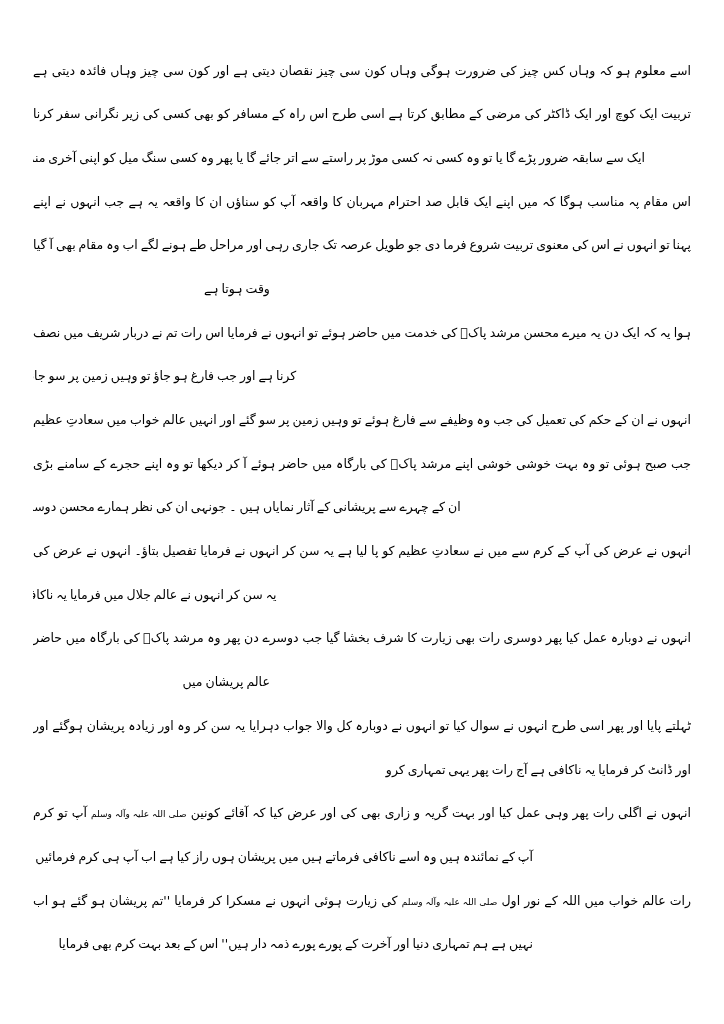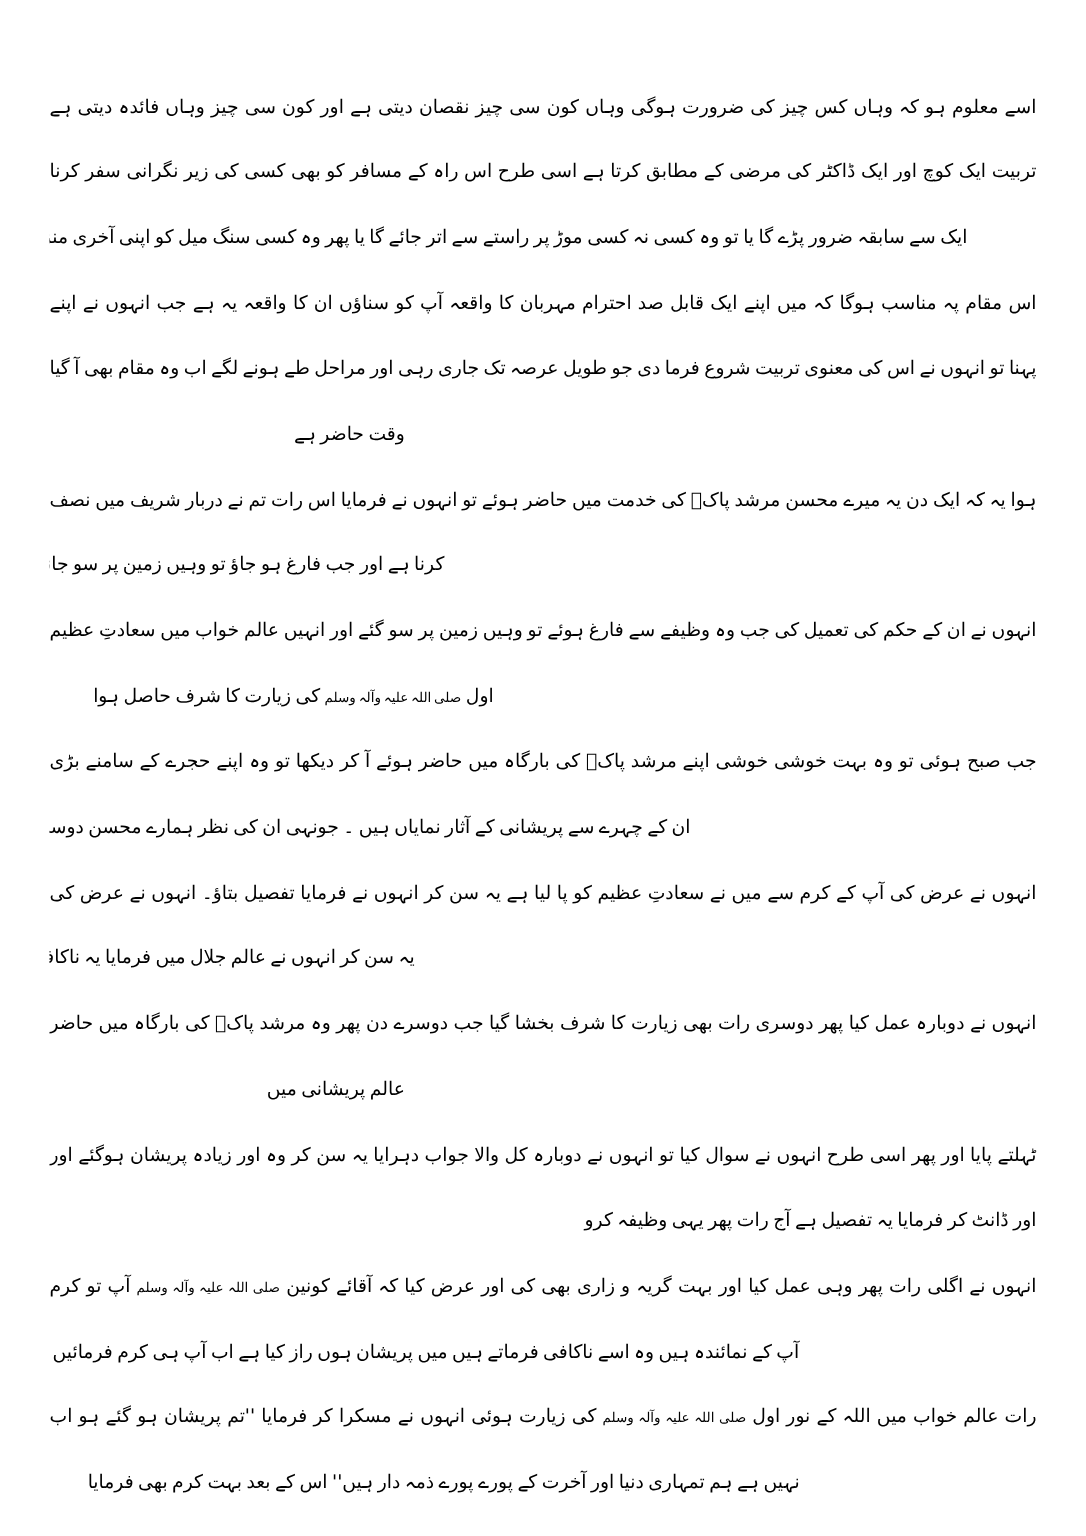--- a/index.html
+++ b/index.html
@@ -41,31 +41,30 @@
 </head>
 <body>
 
 <main class="doc">
   <section id="doc-body">
       <p class="line justify">اسے معلوم ہو کہ وہاں کس چیز کی ضرورت ہوگی وہاں کون سی چیز نقصان دیتی ہے اور کون سی چیز وہاں فائدہ دیتی ہے جیسے ایک انٹرنیشنل ٹیم کا کھلاڑی اپنی</p>
       <p class="line justify">تربیت ایک کوچ اور ایک ڈاکٹر کی مرضی کے مطابق کرتا ہے اسی طرح اس راہ کے مسافر کو بھی کسی کی زیر نگرانی سفر کرنا پڑتا ہے ورنہ اسے دو چیزوں میں سے</p>
       <p class="line short" style="padding-right: 7%;">ایک سے سابقہ ضرور پڑے گا یا تو وہ کسی نہ کسی موڑ پر راستے سے اتر جائے گا یا پھر وہ کسی سنگ میل کو اپنی آخری منزل سمجھ کر بیٹھ جائے گا۔</p>
       <p class="line justify">اس مقام پہ مناسب ہوگا کہ میں اپنے ایک قابل صد احترام مہربان کا واقعہ آپ کو سناؤں ان کا واقعہ یہ ہے جب انہوں نے اپنے مرشد پاکؒ کا قلادۂ ارادت</p>
       <p class="line justify">پہنا تو انہوں نے اس کی معنوی تربیت شروع فرما دی جو طویل عرصہ تک جاری رہی اور مراحل طے ہونے لگے اب وہ مقام بھی آ گیا جو ہر مرشد کیلئے امتحان کا</p>
-      <p class="line short" style="padding-right: 64%;">وقت حاضر ہے</p>
+      <p class="line short" style="padding-right: 64%;">وقت ہوتا ہے</p>
       <p class="line justify">ہوا یہ کہ ایک دن یہ میرے محسن مرشد پاکؒ کی خدمت میں حاضر ہوئے تو انہوں نے فرمایا اس رات تم نے دربار شریف میں نصف شب کے بعد فلاں وظیفہ</p>
       <p class="line short" style="padding-right: 60%;">کرنا ہے اور جب فارغ ہو جاؤ تو وہیں زمین پر سو جانا ہے</p>
       <p class="line justify">انہوں نے ان کے حکم کی تعمیل کی جب وہ وظیفے سے فارغ ہوئے تو وہیں زمین پر سو گئے اور انہیں عالم خواب میں سعادتِ عظیم کا حصول ہوا یعنی اللہ کے نور</p>
-      <p class="line short" style="padding-right: 55%;">اول <span class="honorific">صلی اللہ علیہ وآلہ وسلم</span> کی زیارت کا شرف حاصل ہوا</p>
       <p class="line justify">جب صبح ہوئی تو وہ بہت خوشی خوشی اپنے مرشد پاکؒ کی بارگاہ میں حاضر ہوئے آ کر دیکھا تو وہ اپنے حجرے کے سامنے بڑی بیقراری سے ٹہل رہے ہیں اور</p>
       <p class="line short" style="padding-right: 35%;">ان کے چہرے سے پریشانی کے آثار نمایاں ہیں ۔ جونہی ان کی نظر ہمارے محسن دوست پر پڑی تو فوراً سوال کیا کہ ''کیا بنی؟''</p>
       <p class="line justify">انہوں نے عرض کی آپ کے کرم سے میں نے سعادتِ عظیم کو پا لیا ہے یہ سن کر انہوں نے فرمایا تفصیل بتاؤ۔ انہوں نے عرض کی خواب میں اللہ کے نور اول</p>
       <p class="line short" style="padding-right: 63%;">یہ سن کر انہوں نے عالم جلال میں فرمایا یہ ناکافی ہے آج رات دوبارہ عمل کرو</p>
       <p class="line justify">انہوں نے دوبارہ عمل کیا پھر دوسری رات بھی زیارت کا شرف بخشا گیا جب دوسرے دن پھر وہ مرشد پاکؒ کی بارگاہ میں حاضر ہوئے تو انہیں پھر اسی طرح</p>
-      <p class="line short" style="padding-right: 64%;">عالم پریشانی میں</p>
+      <p class="line short" style="padding-right: 64%;">عالم پریشان میں</p>
       <p class="line justify">ٹہلتے پایا اور پھر اسی طرح انہوں نے سوال کیا تو انہوں نے دوبارہ کل والا جواب دہرایا یہ سن کر وہ اور زیادہ پریشان ہوگئے اور جلال سے ان کا چہرہ سرخ ہو گیا</p>
-      <p class="line short">اور ڈانٹ کر فرمایا یہ تفصیل ہے آج رات پھر یہی وظیفہ کرو</p>
+      <p class="line short">اور ڈانٹ کر فرمایا یہ ناکافی ہے آج رات پھر یہی تمہاری کرو</p>
       <p class="line justify">انہوں نے اگلی رات پھر وہی عمل کیا اور بہت گریہ و زاری بھی کی اور عرض کیا کہ آقائے کونین <span class="honorific">صلی اللہ علیہ وآلہ وسلم</span> آپ تو کرم فرماتے ہیں ادھر مرشد پاک جو</p>
       <p class="line short" style="padding-right: 24%;">آپ کے نمائندہ ہیں وہ اسے ناکافی فرماتے ہیں میں پریشان ہوں راز کیا ہے اب آپ ہی کرم فرمائیں یہ مناجات کر کے وہ سو گئے</p>
       <p class="line justify">رات عالم خواب میں اللہ کے نور اول <span class="honorific">صلی اللہ علیہ وآلہ وسلم</span> کی زیارت ہوئی انہوں نے مسکرا کر فرمایا ''تم پریشان ہو گئے ہو اب تمہیں پریشان ہونے کی ضرورت</p>
       <p class="line short" style="padding-right: 24%;">نہیں ہے ہم تمہاری دنیا اور آخرت کے پورے پورے ذمہ دار ہیں'' اس کے بعد بہت کرم بھی فرمایا</p>
     </section>
 </main>
 
 </body></html>

